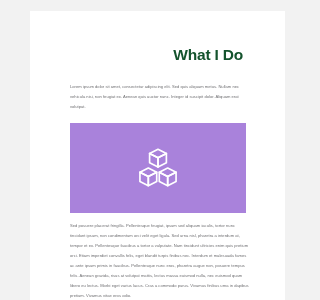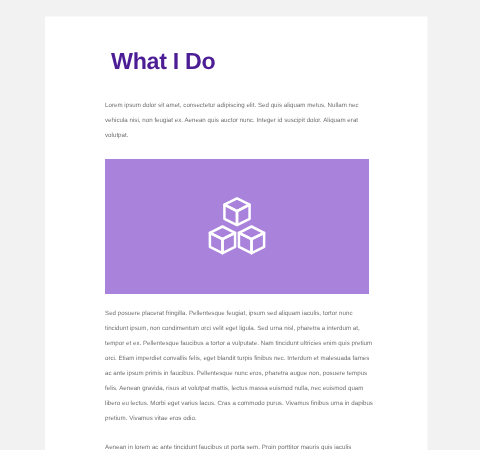--- a/index.html
+++ b/index.html
@@ -27,26 +27,27 @@
     width: 255px;
     height: 289px;
     background: #ffffff;
     box-sizing: border-box;
     overflow: hidden;
   }
   .card-inner {
     padding: 18px 25px 0 40px;
   }
   .page-title {
-    margin: 4px;
+    margin: 17px;
     font-size: 15.5px;
     line-height: 1.2;
     font-weight: bold;
-    color: #4c1d95;
+    color: #14532d;
     letter-spacing: -0.2px;
+    text-align: right;
   }
   .body-copy {
     margin: 0;
     font-size: 4.1px;
     line-height: 2.45;
     color: #6f6f72;
     text-align: left;
     letter-spacing: 0.02px;
   }
   .intro-copy {

